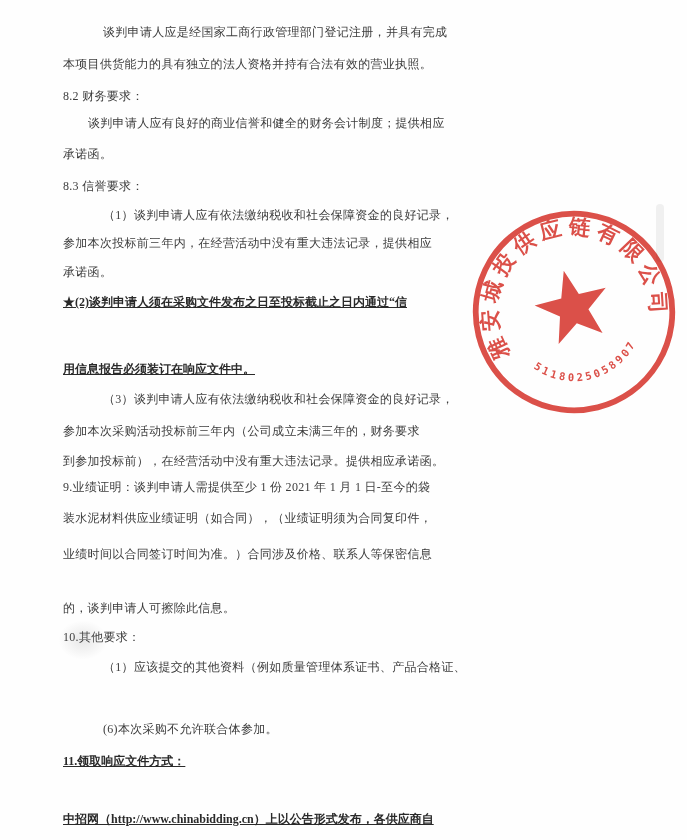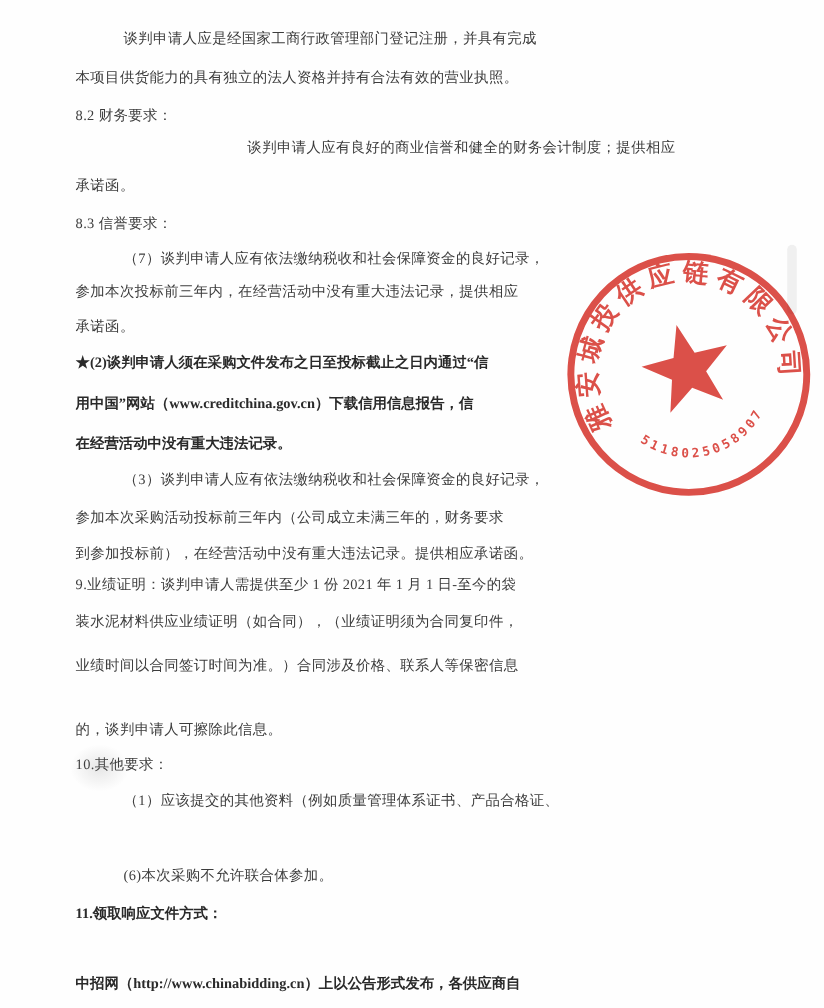--- a/index.html
+++ b/index.html
@@ -16,22 +16,22 @@
     position:absolute;
     left:63px;
     right:6px;
     height:30px;line-height:30px;
     font-size:12px;
     letter-spacing:0.3px;
     white-space:nowrap;
     overflow:hidden;
   }
   .ind2{padding-left:40px;}
-  .ind1{padding-left:25px;text-align:center;}
-  .bold{font-weight:700;color:#2a2a2a;letter-spacing:0px;}
+  .ind1{padding-left:25px;}
+  .bold{font-weight:700;color:#2a2a2a;letter-spacing:0px;text-decoration:underline;}
   
   .smudge-left{
     position:absolute;left:48px;top:612px;width:70px;height:56px;
     background:radial-gradient(closest-side, rgba(110,110,110,0.16), rgba(110,110,110,0) 70%);
     pointer-events:none;
   }
   .smudge-right{
     position:absolute;left:656px;top:204px;width:8px;height:58px;
     background:rgba(120,120,120,0.10);
     border-radius:4px;
@@ -53,26 +53,25 @@
 <body>
 
 <div class="page">
 
   <div class="ln ind2" style="top:17px">谈判申请人应是经国家工商行政管理部门登记注册，并具有完成</div>
   <div class="ln" style="top:49px">本项目供货能力的具有独立的法人资格并持有合法有效的营业执照。</div>
   <div class="ln" style="top:81px">8.2 财务要求：</div>
   <div class="ln ind1" style="top:108px">谈判申请人应有良好的商业信誉和健全的财务会计制度；提供相应</div>
   <div class="ln" style="top:139px">承诺函。</div>
   <div class="ln" style="top:171px">8.3 信誉要求：</div>
-  <div class="ln ind2" style="top:200px">（7）谈判申请人应有依法缴纳税收和社会保障资金的良好记录，</div>
+  <div class="ln ind2" style="top:200px">（1）谈判申请人应有依法缴纳税收和社会保障资金的良好记录，</div>
   <div class="ln" style="top:228px">参加本次投标前三年内，在经营活动中没有重大违法记录，提供相应</div>
   <div class="ln" style="top:257px">承诺函。</div>
   <div class="ln bold" style="top:287px">★(2)谈判申请人须在采购文件发布之日至投标截止之日内通过“信</div>
-  <div class="ln bold" style="top:321px">用中国”网站（www.creditchina.gov.cn）下载信用信息报告，信</div>
-  <div class="ln bold" style="top:354px">在经营活动中没有重大违法记录。</div>
+  <div class="ln bold" style="top:354px">用信息报告必须装订在响应文件中。</div>
   <div class="ln ind2" style="top:384px">（3）谈判申请人应有依法缴纳税收和社会保障资金的良好记录，</div>
   <div class="ln" style="top:416px">参加本次采购活动投标前三年内（公司成立未满三年的，财务要求</div>
   <div class="ln" style="top:446px">到参加投标前），在经营活动中没有重大违法记录。提供相应承诺函。</div>
   <div class="ln" style="top:472px">9.业绩证明：谈判申请人需提供至少 1 份 2021 年 1 月 1 日-至今的袋</div>
   <div class="ln" style="top:503px">装水泥材料供应业绩证明（如合同），（业绩证明须为合同复印件，</div>
   <div class="ln" style="top:539px">业绩时间以合同签订时间为准。）合同涉及价格、联系人等保密信息</div>
   <div class="ln" style="top:593px">的，谈判申请人可擦除此信息。</div>
   <div class="ln" style="top:622px">10.其他要求：</div>
   <div class="ln ind2" style="top:652px">（1）应该提交的其他资料（例如质量管理体系证书、产品合格证、</div>
   <div class="ln ind2" style="top:714px">(6)本次采购不允许联合体参加。</div>

